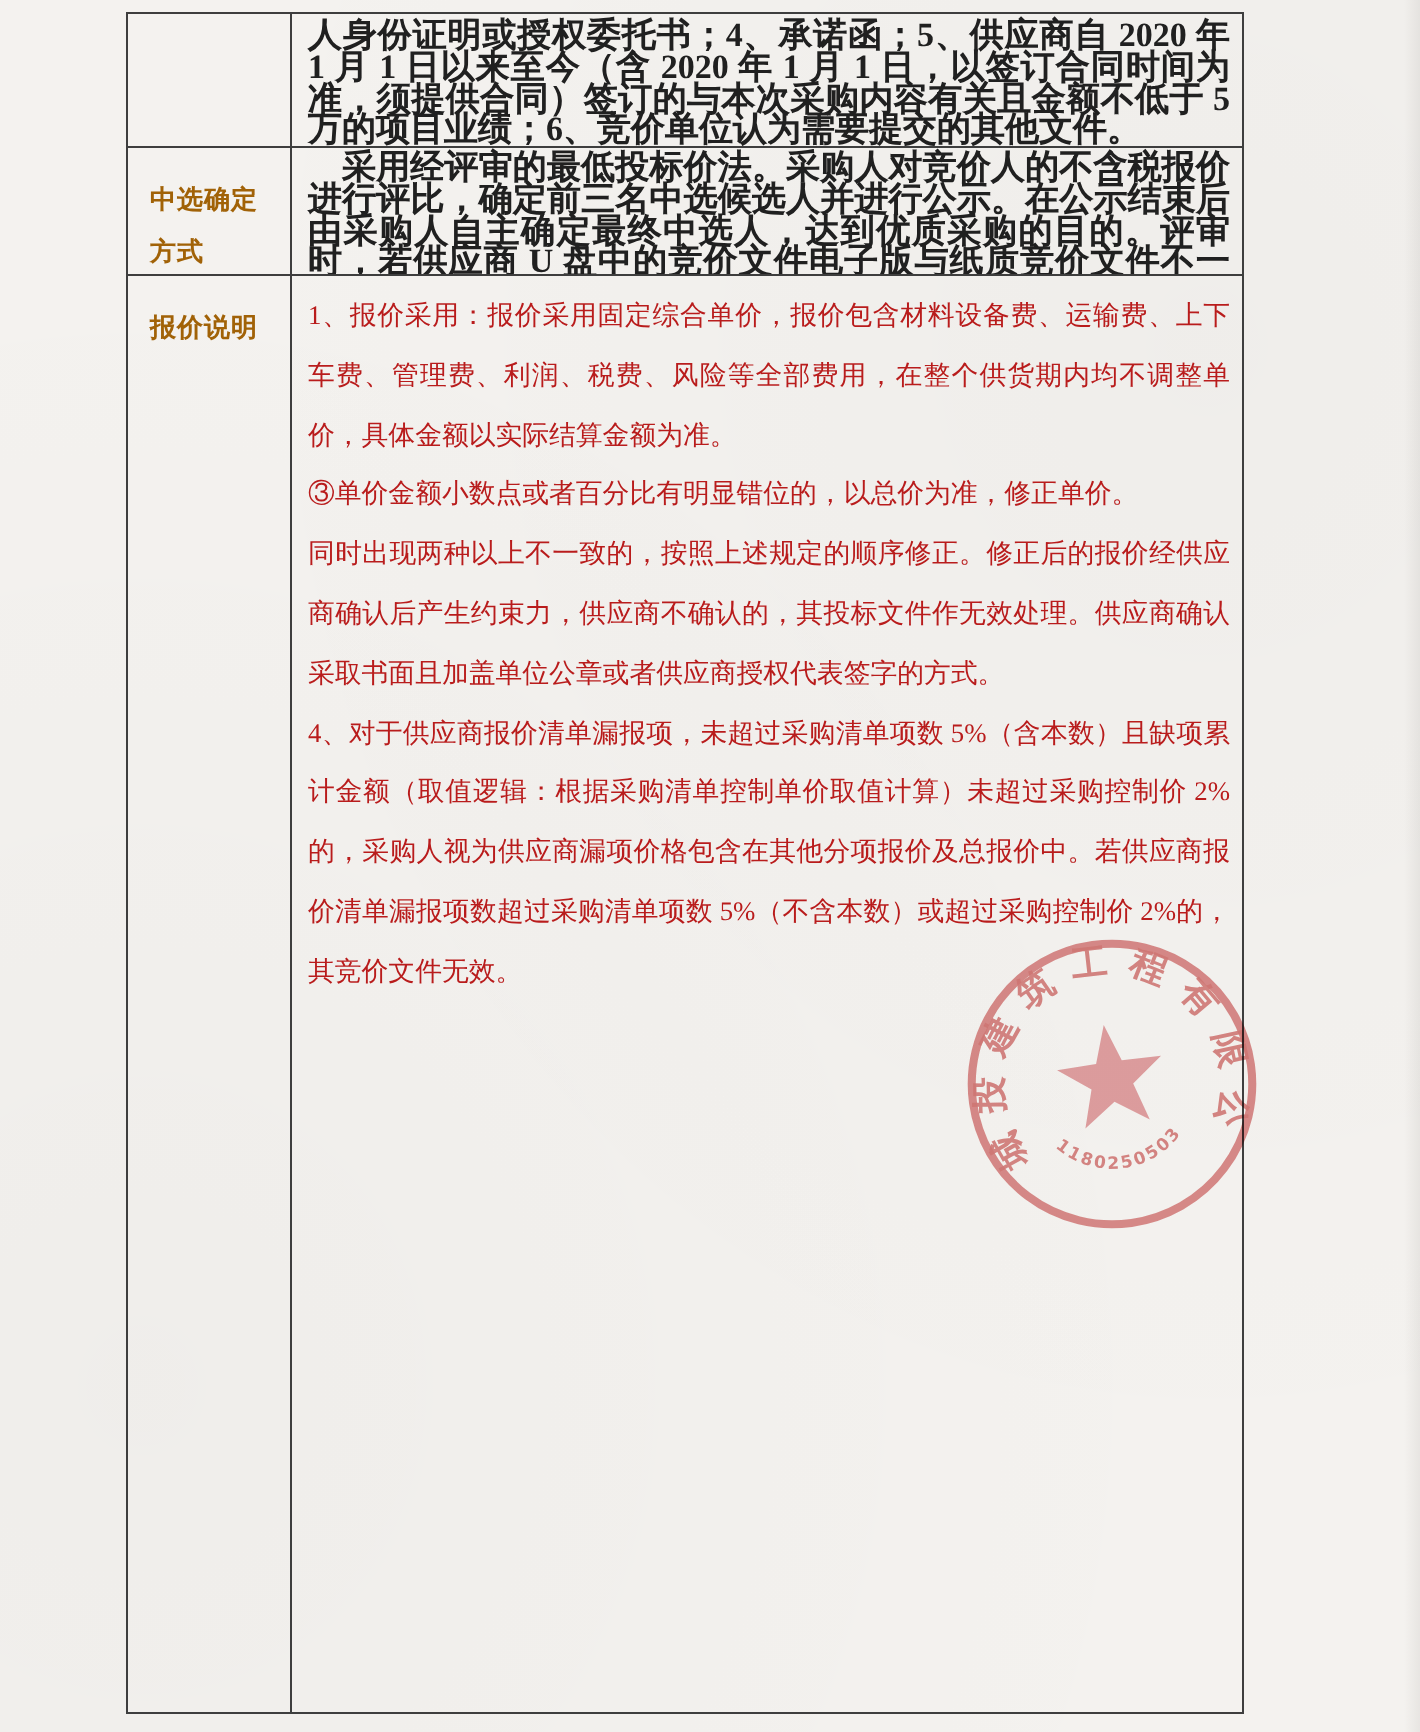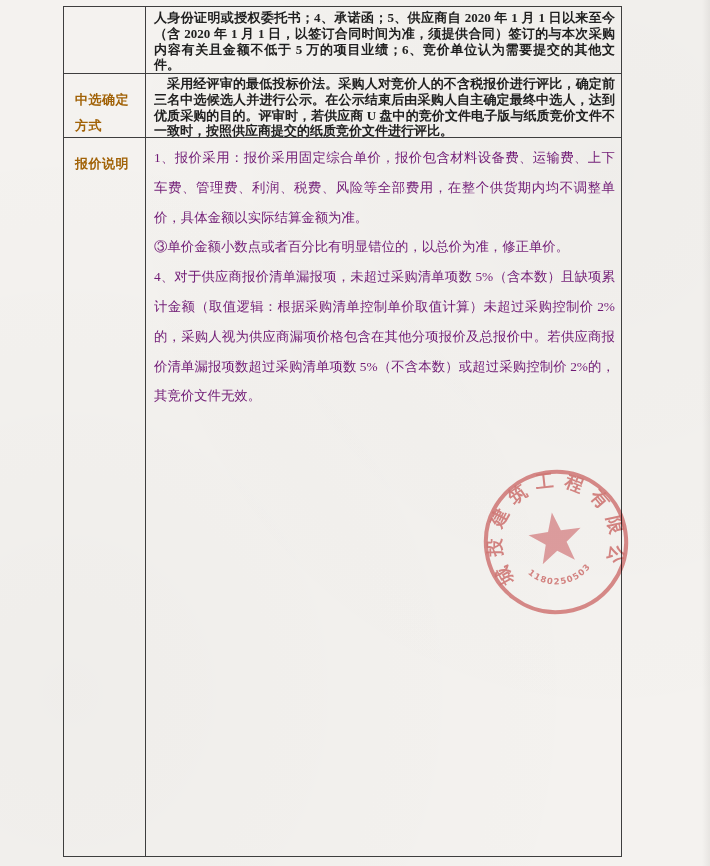--- a/index.html
+++ b/index.html
@@ -32,26 +32,26 @@
   }
   .content-cell{
     flex:1;box-sizing:border-box;overflow:hidden;
     text-align:justify;
   }
   .row-1{height:66px;flex:0 0 66px;}
   .row-2{height:64px;flex:0 0 64px;}
   .row-3{flex:1;}
   .row-1 .content-cell, .row-2 .content-cell{
     padding:3px 6px 0 8px;
-    font-size:13px;line-height:15.8px;font-weight:600;color:#202020;
+    font-size:17px;line-height:15.8px;font-weight:600;color:#202020;
   }
   .row-2 .content-cell{padding-top:2px;}
   .row-3 .content-cell{
     padding:5px 6px 0 8px;
-    font-size:13.4px;line-height:29.8px;font-weight:500;color:#701a75;
+    font-size:13.4px;line-height:29.8px;font-weight:500;color:#b91c1c;
   }
   .content-cell p{margin:0;}
   p.indent1{text-indent:1em;}
   
   .seal{
     position:absolute;left:471px;top:457px;width:170px;height:170px;
     mix-blend-mode:multiply;opacity:0.82;
     transform:rotate(-8deg);
     pointer-events:none;
   }
@@ -91,20 +91,21 @@
     <div class="content-cell">
       <p class="indent1">采用经评审的最低投标价法。采购人对竞价人的不含税报价进行评比，确定前三名中选候选人并进行公示。在公示结束后由采购人自主确定最终中选人，达到优质采购的目的。评审时，若供应商 U 盘中的竞价文件电子版与纸质竞价文件不一致时，按照供应商提交的纸质竞价文件进行评比。</p>
     </div>
   </div>
 
   <div class="row row-3">
     <div class="label-cell">报价说明</div>
     <div class="content-cell">
       <p>1、报价采用：报价采用固定综合单价，报价包含材料设备费、运输费、上下车费、管理费、利润、税费、风险等全部费用，在整个供货期内均不调整单价，具体金额以实际结算金额为准。</p>
       <p>③单价金额小数点或者百分比有明显错位的，以总价为准，修正单价。</p>
+      <p>同时出现两种以上不一致的，按照上述规定的顺序修正。修正后的报价经供应商确认后产生约束力，供应商不确认的，其投标文件作无效处理。供应商确认采取书面且加盖单位公章或者供应商授权代表签字的方式。</p>
       <p>4、对于供应商报价清单漏报项，未超过采购清单项数 5%（含本数）且缺项累计金额（取值逻辑：根据采购清单控制单价取值计算）未超过采购控制价 2%的，采购人视为供应商漏项价格包含在其他分项报价及总报价中。若供应商报价清单漏报项数超过采购清单项数 5%（不含本数）或超过采购控制价 2%的，其竞价文件无效。</p>
     </div>
   </div>
 
 </div>
 
 <svg class="seal" viewBox="0 0 160 160" xmlns="http://www.w3.org/2000/svg">
   <defs>
     <path id="arcTop" d="M 37.4,109.8 A 52 52 0 1 1 122.6,109.8" fill="none"></path>
     <path id="arcBot" d="M 49.4,105.7 A 40 40 0 0 0 110.6,105.7" fill="none"></path>

